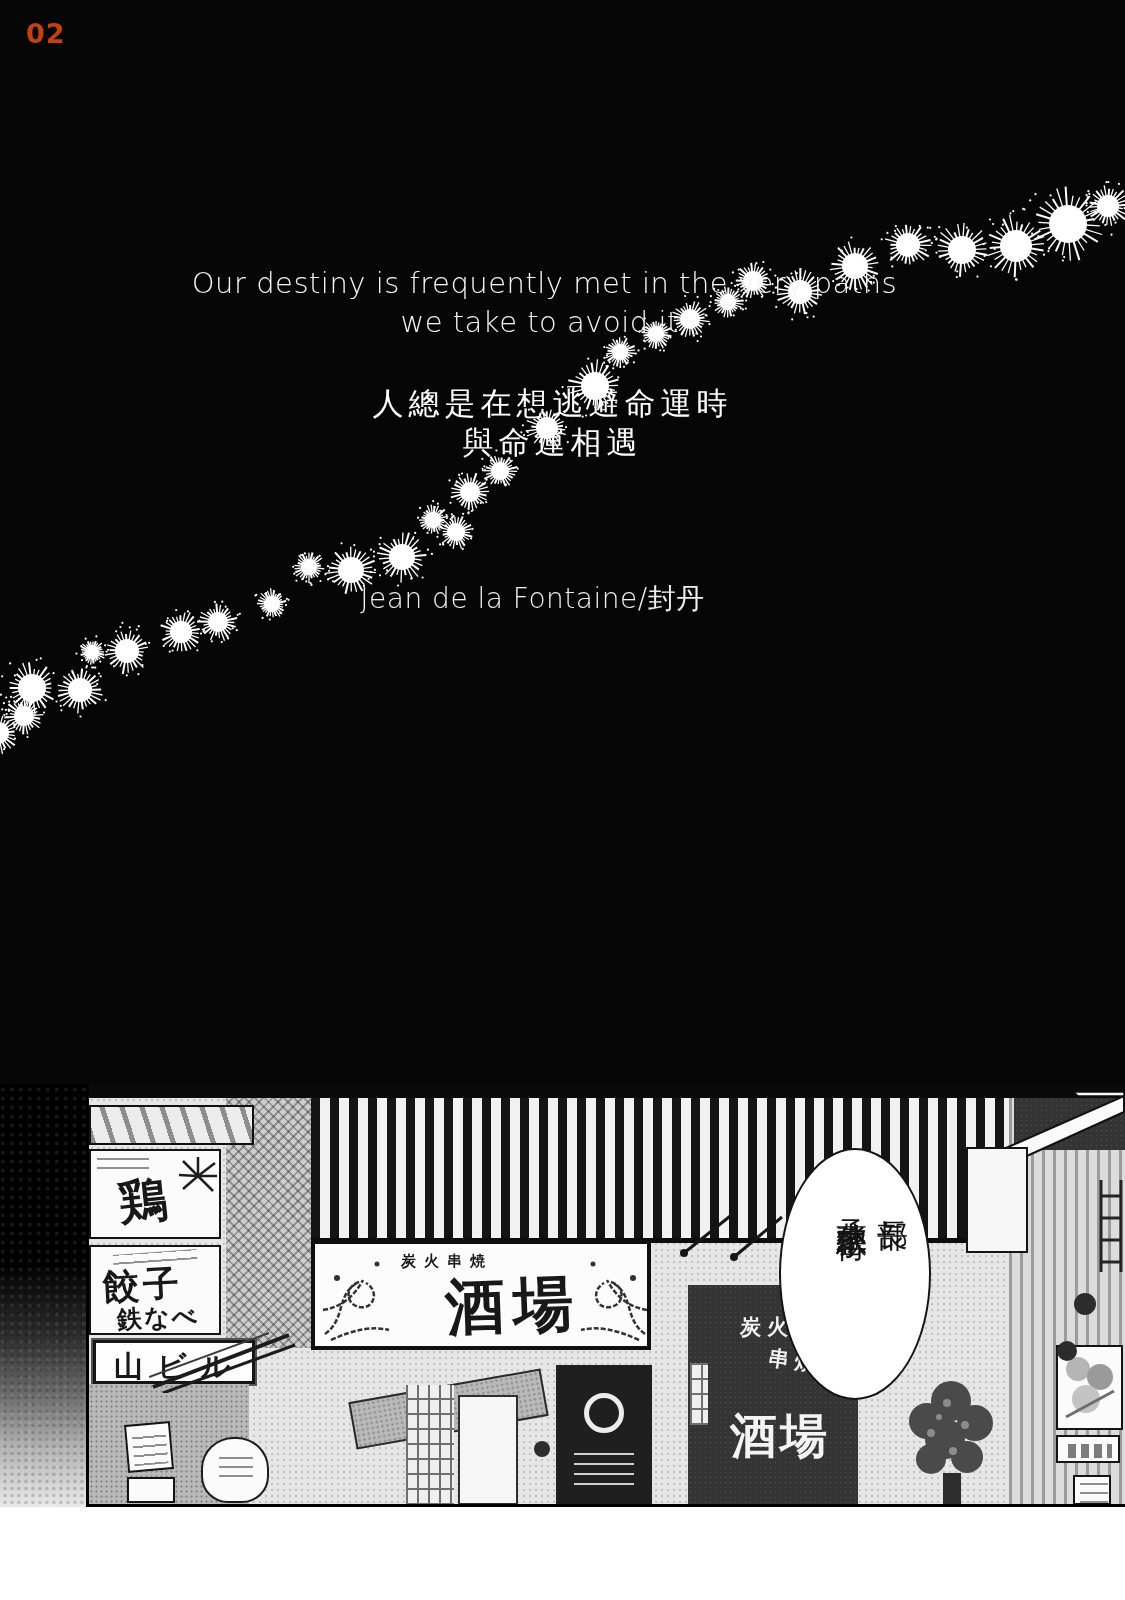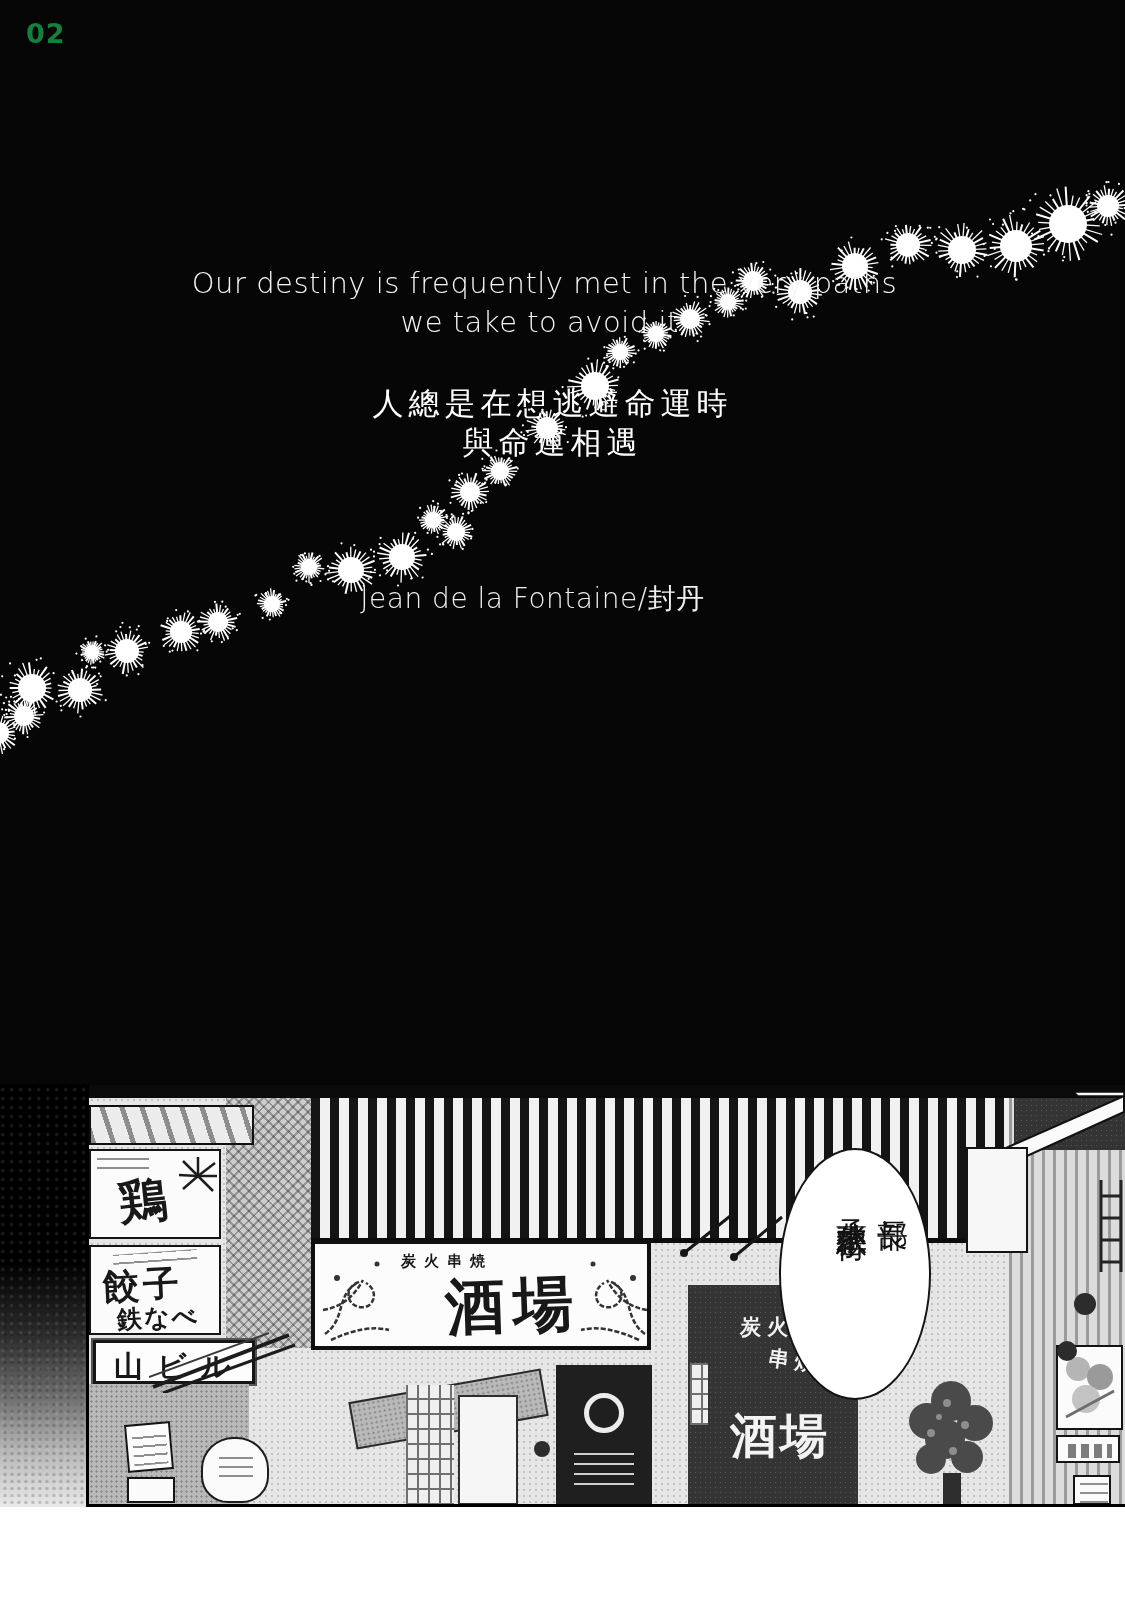--- a/index.html
+++ b/index.html
@@ -7,21 +7,21 @@
         font-family:"DejaVu Sans",sans-serif;}
   
   .sky{position:absolute;left:0;top:0;width:1125px;height:1085px;background:#060606;}
   .left-fade{position:absolute;left:0;top:1084px;width:86px;height:423px;
      background:
        radial-gradient(circle at 30% 62%, rgba(255,255,255,.10) 1px, transparent 2.5px),
        radial-gradient(circle at 70% 80%, rgba(0,0,0,.18) 1px, transparent 2.5px),
        linear-gradient(180deg,#000 0%,#000 42%,#2e2e2e 60%,#6f6f6f 74%,#b3b3b3 86%,#e9e9e9 100%);
      background-size:9px 9px,7px 7px,100% 100%;}
   #lights-svg{position:absolute;left:0;top:0;pointer-events:none;}
-  .page-number{position:absolute;left:26px;top:18px;color:#15803d;font-size:27px;
+  .page-number{position:absolute;left:26px;top:18px;color:#c2410c;font-size:27px;
      font-weight:600;letter-spacing:1px;}
   .quote-en{position:absolute;left:-18px;top:264px;width:1125px;text-align:center;
      color:#f4f4f4;font-size:29px;line-height:39px;letter-spacing:.5px;font-weight:300;}
   .quote-zh{position:absolute;left:-10px;top:384px;width:1125px;text-align:center;
      color:#fff;font-size:31px;line-height:39px;letter-spacing:5px;
      font-family:"DejaVu Serif",serif;}
   .attribution{position:absolute;left:-30px;top:580px;width:1125px;text-align:center;
      color:#efefef;font-size:28px;font-weight:300;letter-spacing:.5px;}
 
   

